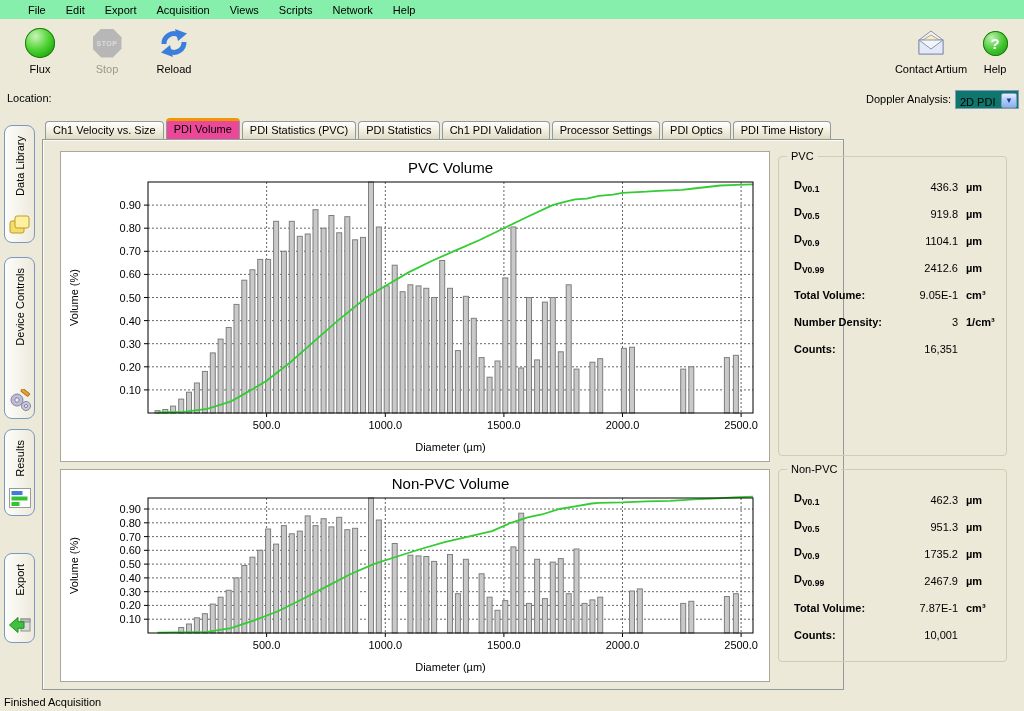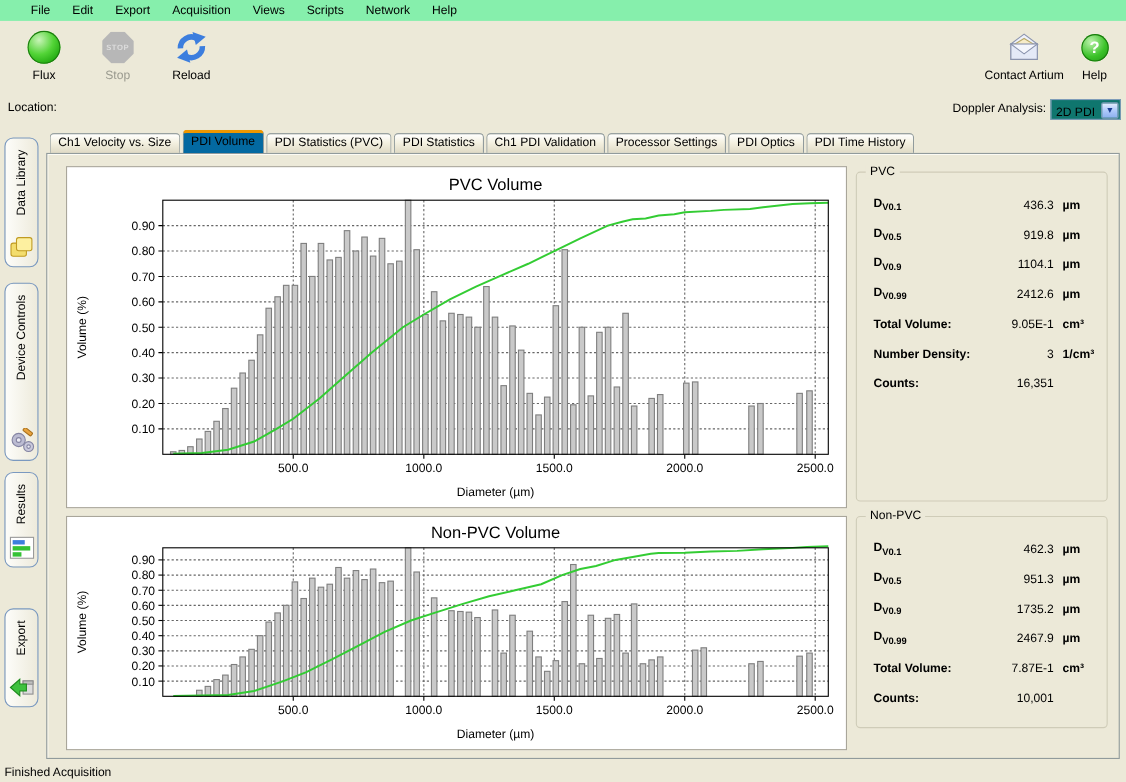--- a/index.html
+++ b/index.html
@@ -46,25 +46,25 @@
      font-size:8px; color:#1c3f94; }
 
   
   .left-rail { position:absolute; left:0; top:118px; width:42px; bottom:19px; }
   .rail-btn { position:absolute; left:4px; width:31px; border:1px solid #7a99c0; border-radius:8px;
      background:linear-gradient(90deg,#fdfdfa,#edeadb); display:flex; flex-direction:column; align-items:center; cursor:default; }
   .vlabel { writing-mode:vertical-rl; transform:rotate(180deg); margin-top:10px; font-size:11px; }
   .rail-ic { position:absolute; bottom:5px; left:50%; transform:translateX(-50%); width:24px; height:24px; }
 
   
-  .tab-container { position:absolute; left:42px; top:118px; width:976px; height:572px; }
+  .tab-container { position:absolute; left:42px; top:118px; width:802px; height:572px; }
   .tab-strip { position:absolute; top:0; left:0; right:0; height:21px; display:flex; align-items:flex-end; padding-left:3px; }
   .tab { height:18px; padding:2px 7px 0; margin-right:2px; background:linear-gradient(#ffffff,#f4f1e1 45%,#dfdac5);
      border:1px solid #919b9c; border-bottom:none; border-radius:4px 4px 0 0; white-space:nowrap; cursor:default; }
-  .tab.active { height:21px; padding-top:2px; background:#0369a1; border-top:3px solid #ef9700; position:relative; z-index:3; }
+  .tab.active { height:21px; padding-top:2px; background:#ec4899; border-top:3px solid #ef9700; position:relative; z-index:3; }
   .tab-panel { position:absolute; top:21px; left:0; right:0; bottom:0; border:1px solid #919b9c;
      background:#ece9d8; box-shadow:inset 1px 1px 0 #fcfbf4; }
 
   
   .chart-panel { position:absolute; background:#fff; border:1px solid #a9a69a; }
   #chart1 { left:17px; top:11px; width:710px; height:311px; }
   #chart2 { left:17px; top:329px; width:710px; height:213px; }
   svg text { font-family:"Liberation Sans", sans-serif; fill:#000; }
   .grid { stroke:#666; stroke-width:1; stroke-dasharray:2 2; }
   .axis { stroke:#000; stroke-width:1; }

